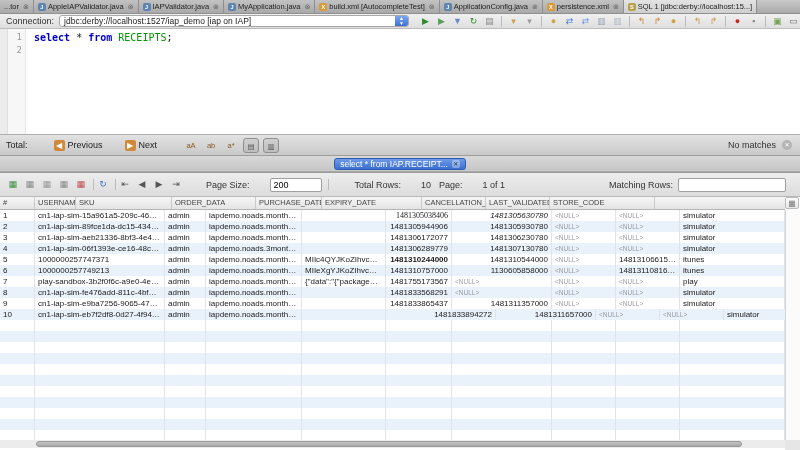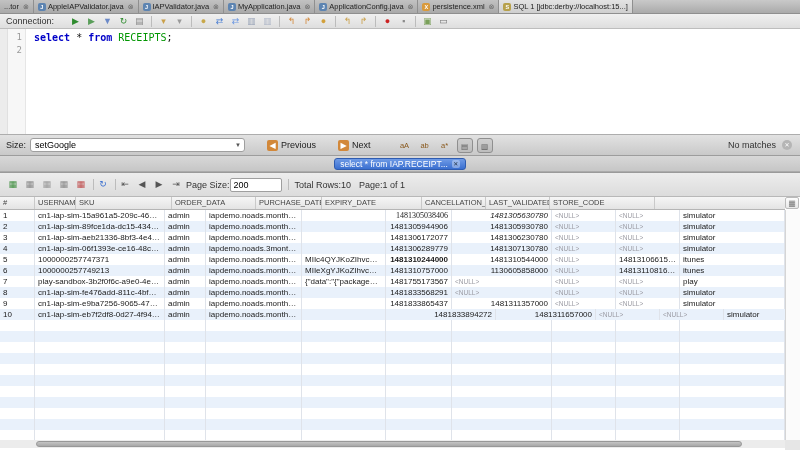--- a/index.html
+++ b/index.html
@@ -78,21 +78,21 @@
   #resulttab .rclose { width:8px; height:8px; border-radius:2px; background:rgba(255,255,255,.35);
     font-size:6px; line-height:8px; text-align:center; color:#234; }
 
   
   #resultpanel { top:172px; height:278px; background:#fff; border-top:1px solid #9a9a9a; }
   #rtoolbar { height:24px; background:linear-gradient(#ededed,#dcdcdc);
     border-bottom:1px solid #b8b8b8; display:flex; align-items:center; font-size:9px; color:#333;
     padding-left:6px; }
   .ri { width:14px; height:13px; font-size:9px; line-height:13px; text-align:center;
     border-radius:2px; margin-right:3px; }
-  #rtoolbar .lbl { margin:0 0; }
+  #rtoolbar .lbl { margin:0 20px; }
   #pagesize { width:52px; height:14px; border:1px solid #9f9f9f; border-radius:2px;
     font-size:9px; padding-left:3px; font-family:"Liberation Sans", sans-serif; outline:none; }
   #matchwrap { margin-left:auto; display:flex; align-items:center; gap:5px; padding-right:14px; }
   #matchinput { width:108px; height:14px; border:1px solid #9f9f9f; border-radius:2px;
     font-size:9px; outline:none; }
 
   
   #gridhead { height:13px; display:flex; width:785px;
     background:linear-gradient(#f6f6f6,#e4e4e4); border-bottom:1px solid #b5b5b5; }
   .hc { font-size:7.5px; color:#444; line-height:12px; padding-left:3px;
@@ -133,39 +133,51 @@
         <span class="ficon java">J</span>
         <span>IAPValidator.java</span>
         <span class="tclose">⊗</span>
       </div>
       <div class="tab">
         <span class="ficon java">J</span>
         <span>MyApplication.java</span>
         <span class="tclose">⊗</span>
       </div>
       <div class="tab">
+        <span class="ficon xml">X</span>
+        <span>build.xml [AutocompleteTest]</span>
+        <span class="tclose">⊗</span>
+      </div>
+      <div class="tab">
         <span class="ficon java">J</span>
         <span>ApplicationConfig.java</span>
         <span class="tclose">⊗</span>
       </div>
       <div class="tab">
         <span class="ficon xml">X</span>
         <span>persistence.xml</span>
         <span class="tclose">⊗</span>
       </div>
       <div class="tab active">
         <span class="ficon sql">S</span>
         <span>SQL 1 [jdbc:derby://localhost:15...]</span>
       </div>
     </div>
 
 </div>
 
 <div id="connrow" class="band">
   <span class="lbl">Connection:</span>
+  <div id="conncombo">
+    <span class="val">jdbc:derby://localhost:1527/iap_demo [iap on IAP]</span>
+    <span class="step">
+        <span>▲</span>
+        <span>▼</span>
+      </span>
+  </div>
   <div id="conntools">
       <span class="ticon" style="color: rgb(46, 139, 46);">▶</span>
       <span class="ticon" style="color: rgb(90, 158, 90);">▶</span>
       <span class="ticon" style="color: rgb(107, 137, 200);">▼</span>
       <span class="ticon" style="color: rgb(46, 139, 46);">↻</span>
       <span class="ticon" style="color: rgb(138, 138, 138);">▤</span>
       <span class="tsep"></span>
       <span class="ticon" style="color: rgb(202, 160, 74);">▾</span>
       <span class="ticon" style="color: rgb(154, 154, 154);">▾</span>
       <span class="tsep"></span>
@@ -193,25 +205,21 @@
 <div id="editor" class="band">
   <div class="glyphbar"></div>
   <div class="gutter" id="gutter">
       <div>1</div>
       <div>2</div>
     </div>
   <div class="code" id="code"><div><span class="tok-keyword">select</span><span class="tok-plain"> * </span><span class="tok-keyword">from</span><span class="tok-plain"> </span><span class="tok-identifier">RECEIPTS</span><span class="tok-plain">;</span></div><div>&nbsp;</div></div>
 </div>
 
 <div id="findbar" class="band">
-  <span class="lbl">Size:</span>
-  <div id="findcombo">
-    <input value="setGoogle" style="">
-    <span class="arrow">▼</span>
-  </div>
+  <span class="lbl">Total:</span>
   <div class="findbtn">
     <span class="bicon" style="background:#d2883a">◀</span>
     <span>Previous</span>
   </div>
   <div class="findbtn">
     <span class="bicon" style="background:#d2883a">▶</span>
     <span>Next</span>
   </div>
   <div id="find-icons">
       <span class="fi">aA</span>
@@ -249,20 +257,24 @@
         <span class="ri" style="color: rgb(85, 85, 85);">▶</span>
         <span class="ri" style="color: rgb(85, 85, 85);">⇥</span>
       </div>
     <span class="lbl">Page Size:</span>
     <input id="pagesize" value="200" style="">
     <span class="tsep" style="margin:0 6px;"></span>
     <span class="lbl stat">Total Rows:</span>
     <span class="stat">10</span>
     <span class="lbl stat" style="margin-left:8px">Page:</span>
     <span class="stat">1 of 1</span>
+    <div id="matchwrap">
+      <span>Matching Rows:</span>
+      <input id="matchinput" value="" style="">
+    </div>
   </div>
 
   <div style="position:relative;">
     <div id="gridhead">
         <div class="hc" style="width: 35px;">#</div>
         <div class="hc" style="width: 41px;">USERNAME</div>
         <div class="hc" style="width: 96px;">SKU</div>
         <div class="hc" style="width: 84px;">ORDER_DATA</div>
         <div class="hc" style="width: 66px;">PURCHASE_DATE</div>
         <div class="hc" style="width: 100px;">EXPIRY_DATE</div>

